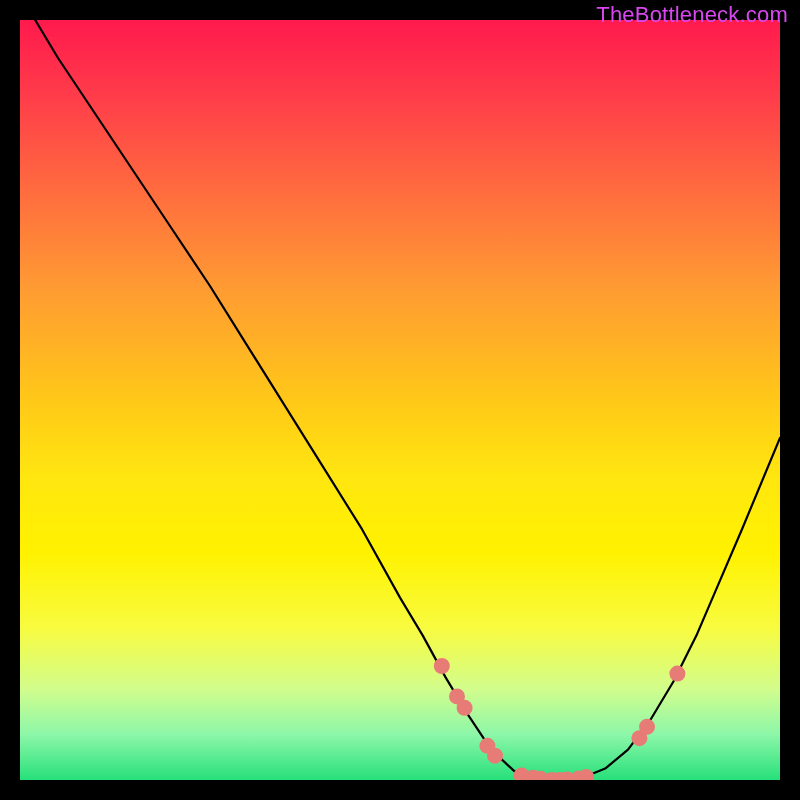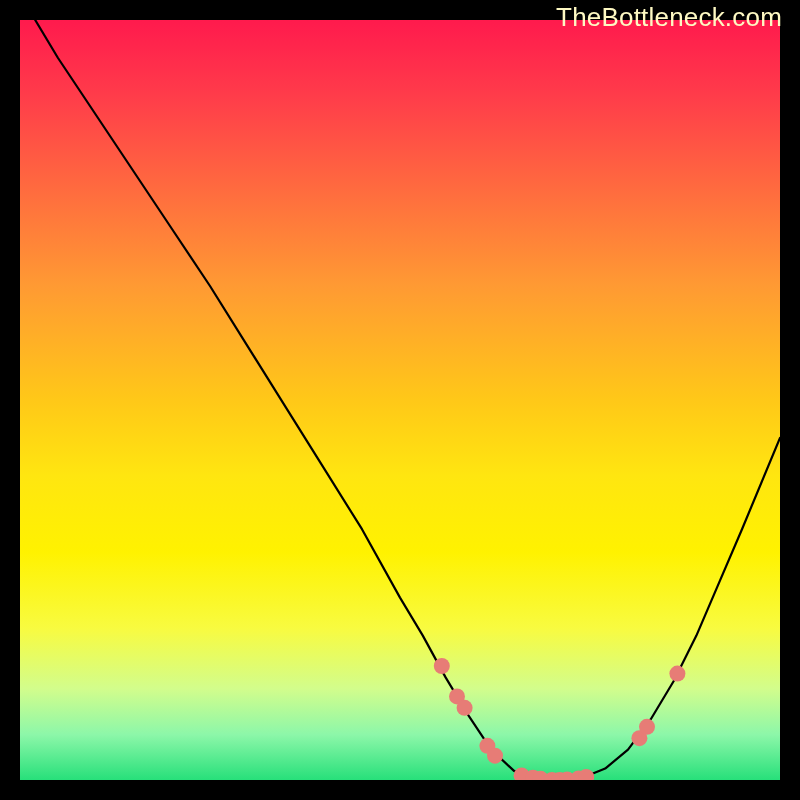--- a/index.html
+++ b/index.html
@@ -33,24 +33,24 @@
       #ffe610 60%,
       #fff200 70%,
       #f8fb40 80%,
       #d2fd8c 88%,
       #8df7a9 94%,
       #27e07a 100%);
   }
   .watermark {
     position: absolute;
     top: 2px;
-    right: 18px;
+    right: 12px;
     font-family: Arial, Helvetica, sans-serif;
-    font-size: 26px;
-    color: #fef9c3;
+    font-size: 22px;
+    color: #d946ef;
     letter-spacing: 0.2px;
     user-select: none;
   }
   svg {
     position: absolute;
     left: 0;
     top: 0;
   }
 </style>
 </head>

